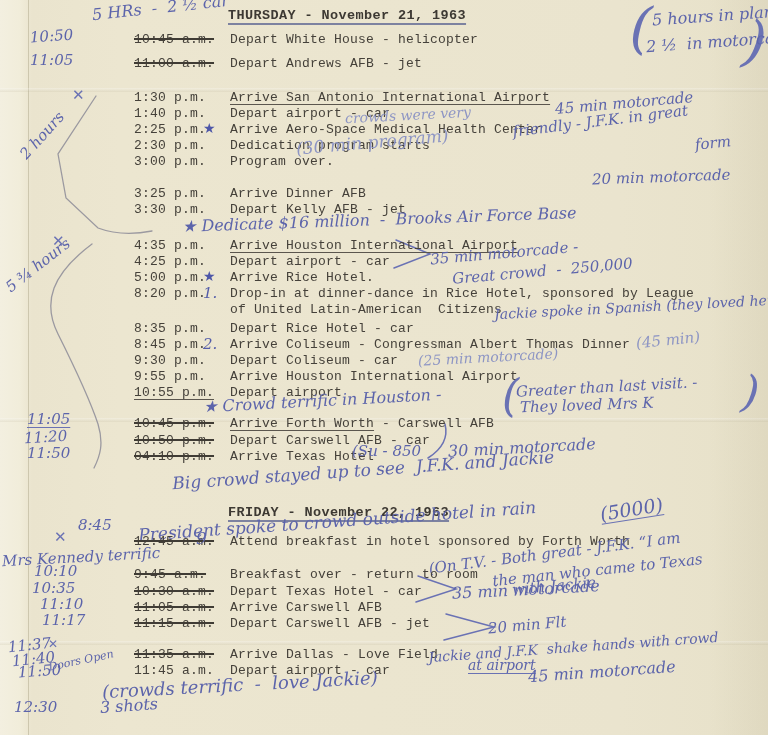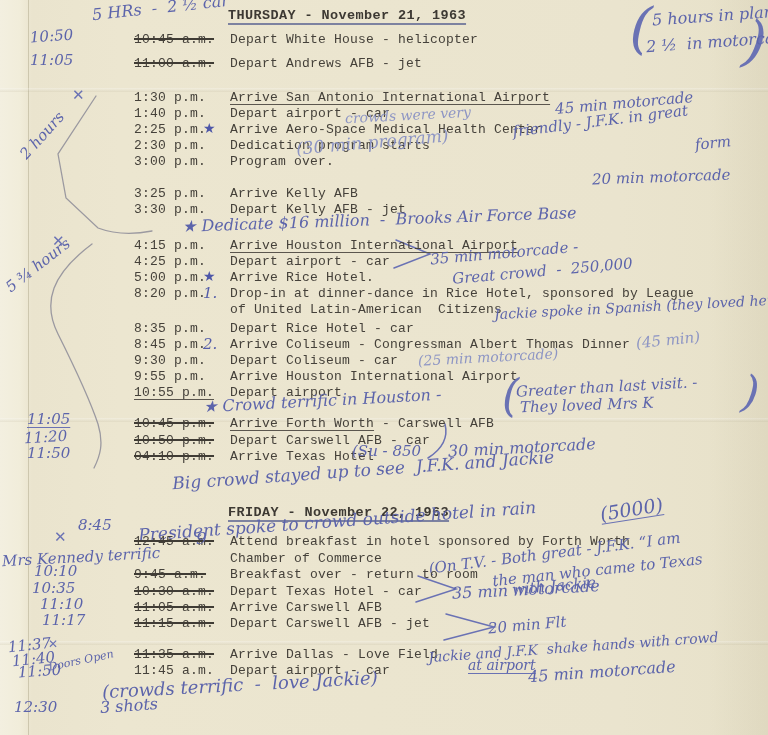--- a/index.html
+++ b/index.html
@@ -85,40 +85,40 @@
   <div class="row" style="top:138px">
     <span class="time">2:30 p.m.</span>
     <span class="desc">Dedication program starts</span>
   </div>
   <div class="row" style="top:154px">
     <span class="time">3:00 p.m.</span>
     <span class="desc">Program over.</span>
   </div>
   <div class="row" style="top:186px">
     <span class="time">3:25 p.m.</span>
-    <span class="desc">Arrive Kelly AFB</span>
+    <span class="desc">Arrive Dinner AFB</span>
   </div>
   <div class="row" style="top:202px">
     <span class="time">3:30 p.m.</span>
     <span class="desc">Depart Kelly AFB - jet</span>
   </div>
 
   <div class="hw" style="left:555px;top:96px;font-size:15px;transform:rotate(-5deg)">45 min motorcade</div>
   <div class="hw faded" style="left:345px;top:108px;font-size:14px;transform:rotate(-3deg)">crowds were very</div>
   <div class="hw" style="left:512px;top:114px;font-size:15px;transform:rotate(-7deg)">friendly - J.F.K. in great</div>
   <div class="hw" style="left:695px;top:136px;font-size:15px;transform:rotate(-6deg)">form</div>
   <div class="hw faded" style="left:296px;top:134px;font-size:17px;transform:rotate(-5deg)">(30 min program)</div>
   <div class="hw" style="left:592px;top:170px;font-size:15px;transform:rotate(-2deg)">20 min motorcade</div>
   <div class="hw" style="left:14px;top:128px;font-size:15px;transform:rotate(-48deg)">2 hours</div>
   <div class="hw" style="left:182px;top:212px;font-size:16px;transform:rotate(-2deg)">★ Dedicate $16 million  -  Brooks Air Force Base</div>
 
   <span class="hw xmark" style="left:52px;top:234px">✕</span>
   <div class="hw" style="left:0px;top:258px;font-size:15px;transform:rotate(-38deg)">5 ¾ hours</div>
   <div class="row" style="top:238px">
-    <span class="time">4:15 p.m.</span>
+    <span class="time">4:35 p.m.</span>
     <span class="desc u-dark">Arrive Houston International Airport</span>
   </div>
   <div class="row" style="top:254px">
     <span class="time">4:25 p.m.</span>
     <span class="desc">Depart airport - car</span>
   </div>
   <div class="row" style="top:270px">
     <span class="time">5:00 p.m.</span>
     <span class="mark star">★</span>
     <span class="desc">Arrive Rice Hotel.</span>
@@ -188,23 +188,20 @@
   <div class="hw" style="left:138px;top:513px;font-size:17px;transform:rotate(-4deg)">President spoke to crowd outside hotel in rain</div>
   <div class="hw u-ink" style="left:600px;top:500px;font-size:19px;transform:rotate(-9deg)">(5000)</div>
 
   <span class="hw xmark" style="left:54px;top:530px">✕</span>
   <div class="row" style="top:534px">
     <span class="time struck">12:45 a.m.</span>
     <span class="desc">Attend breakfast in hotel sponsored by Forth Worth</span>
   </div>
   <div class="hw" style="left:196px;top:530px;font-size:17px">9</div>
   <div class="hw" style="left:2px;top:550px;font-size:15px;transform:rotate(-3deg)">Mrs Kennedy terrific</div>
-  <div class="row" style="top:551px">
-    <span class="desc">Chamber of Commerce</span>
-  </div>
   <div class="hw" style="left:428px;top:546px;font-size:15px;transform:rotate(-7deg)">(On T.V. - Both great - J.F.K. “I am</div>
   <div class="hw" style="left:492px;top:563px;font-size:15px;transform:rotate(-6deg)">the man who came to Texas</div>
   <div class="hw" style="left:512px;top:579px;font-size:15px;transform:rotate(-5deg)">with Jackie</div>
 
   <div class="row" style="top:567px">
     <span class="hw hwtime" style="left:34px;top:-3px">10:10</span>
     <span class="time struck">9:45 a.m.</span>
     <span class="desc">Breakfast over - return to room</span>
   </div>
   <div class="row" style="top:584px">

